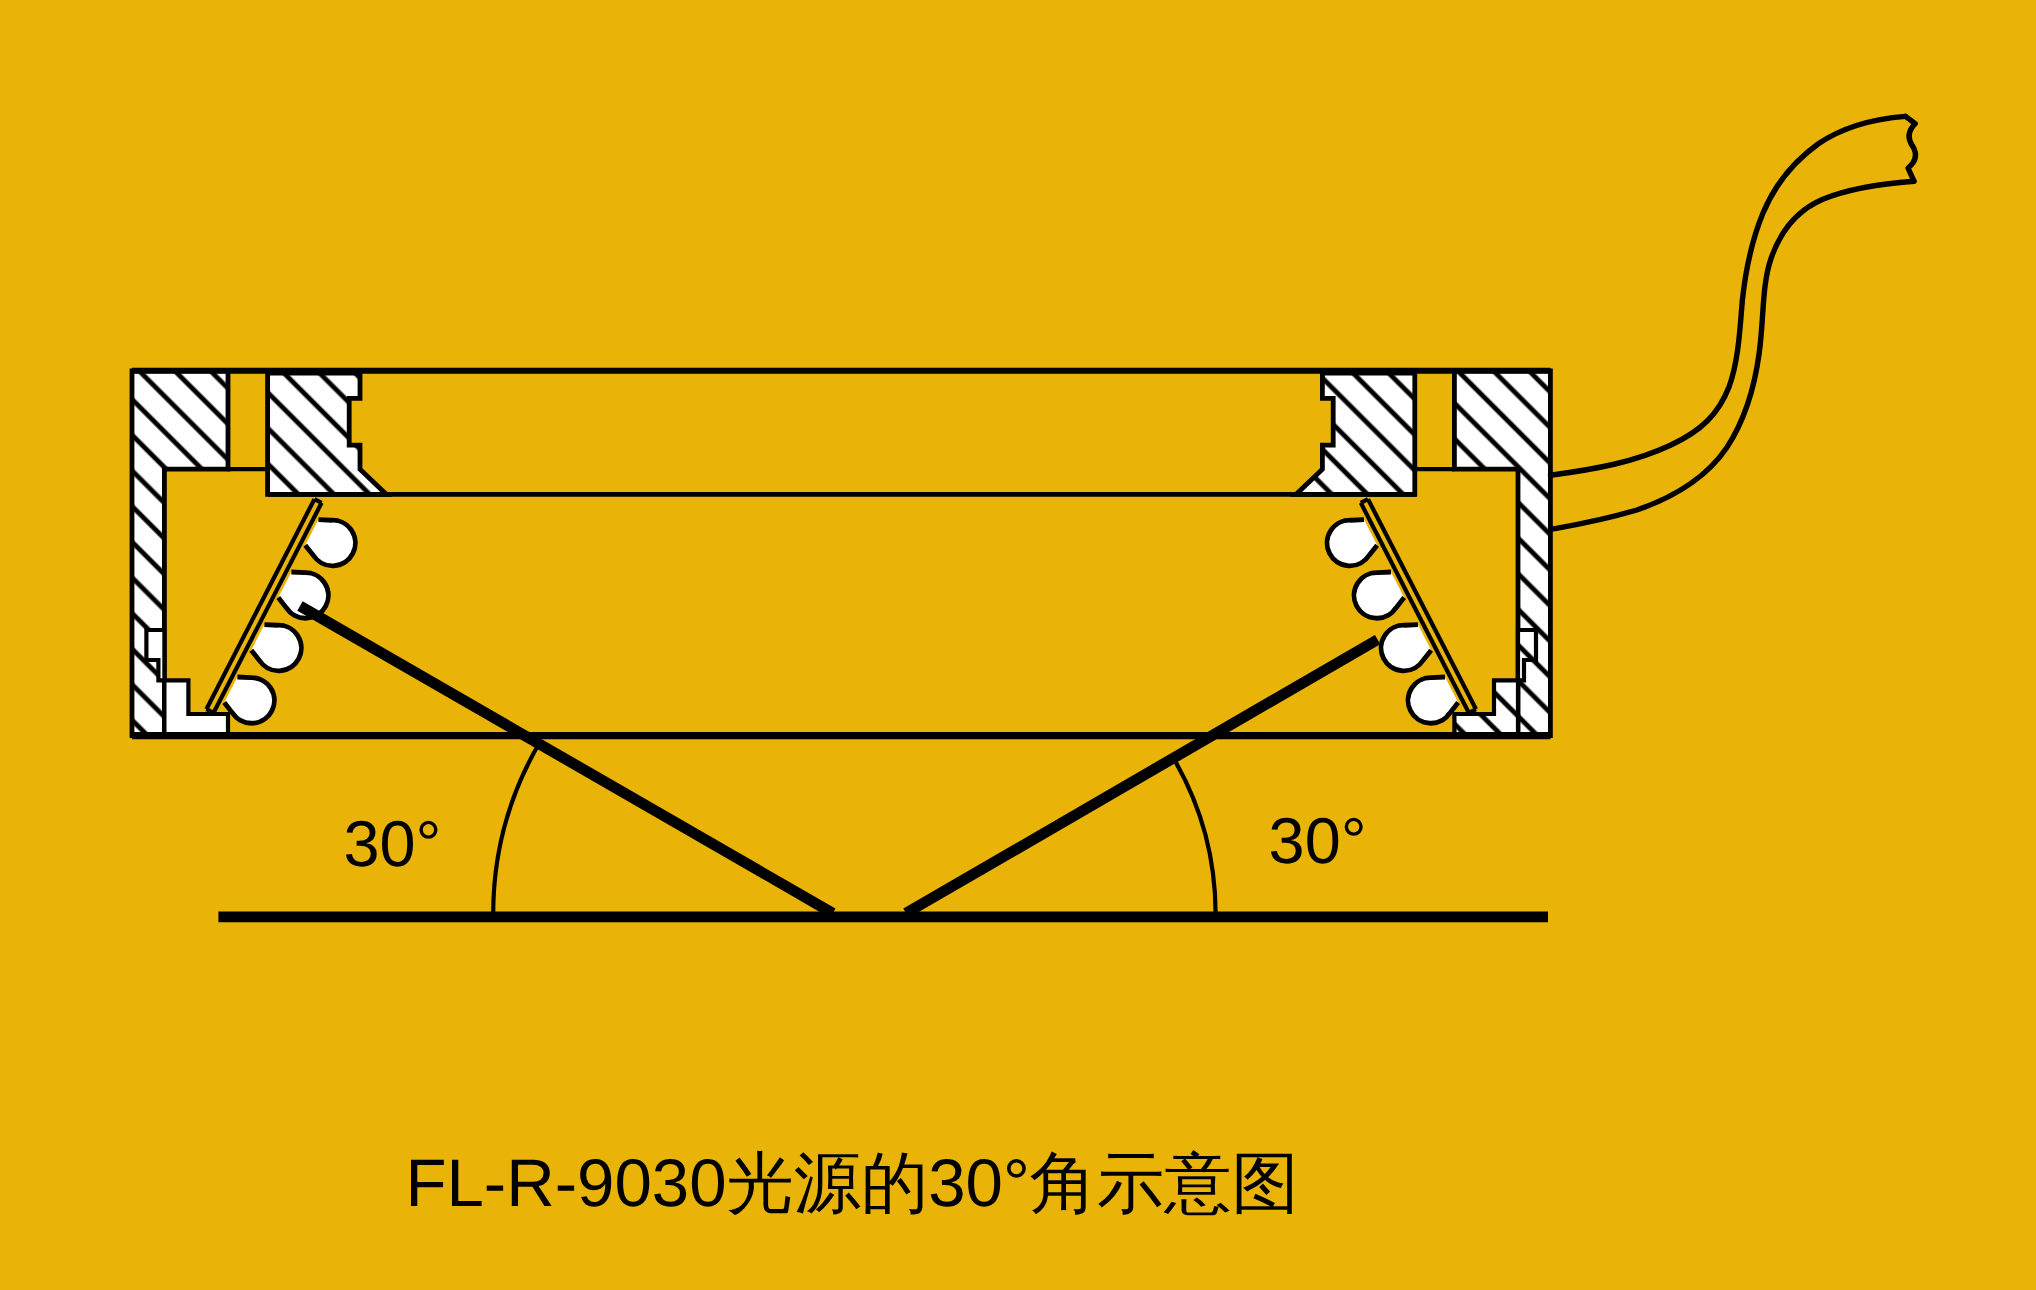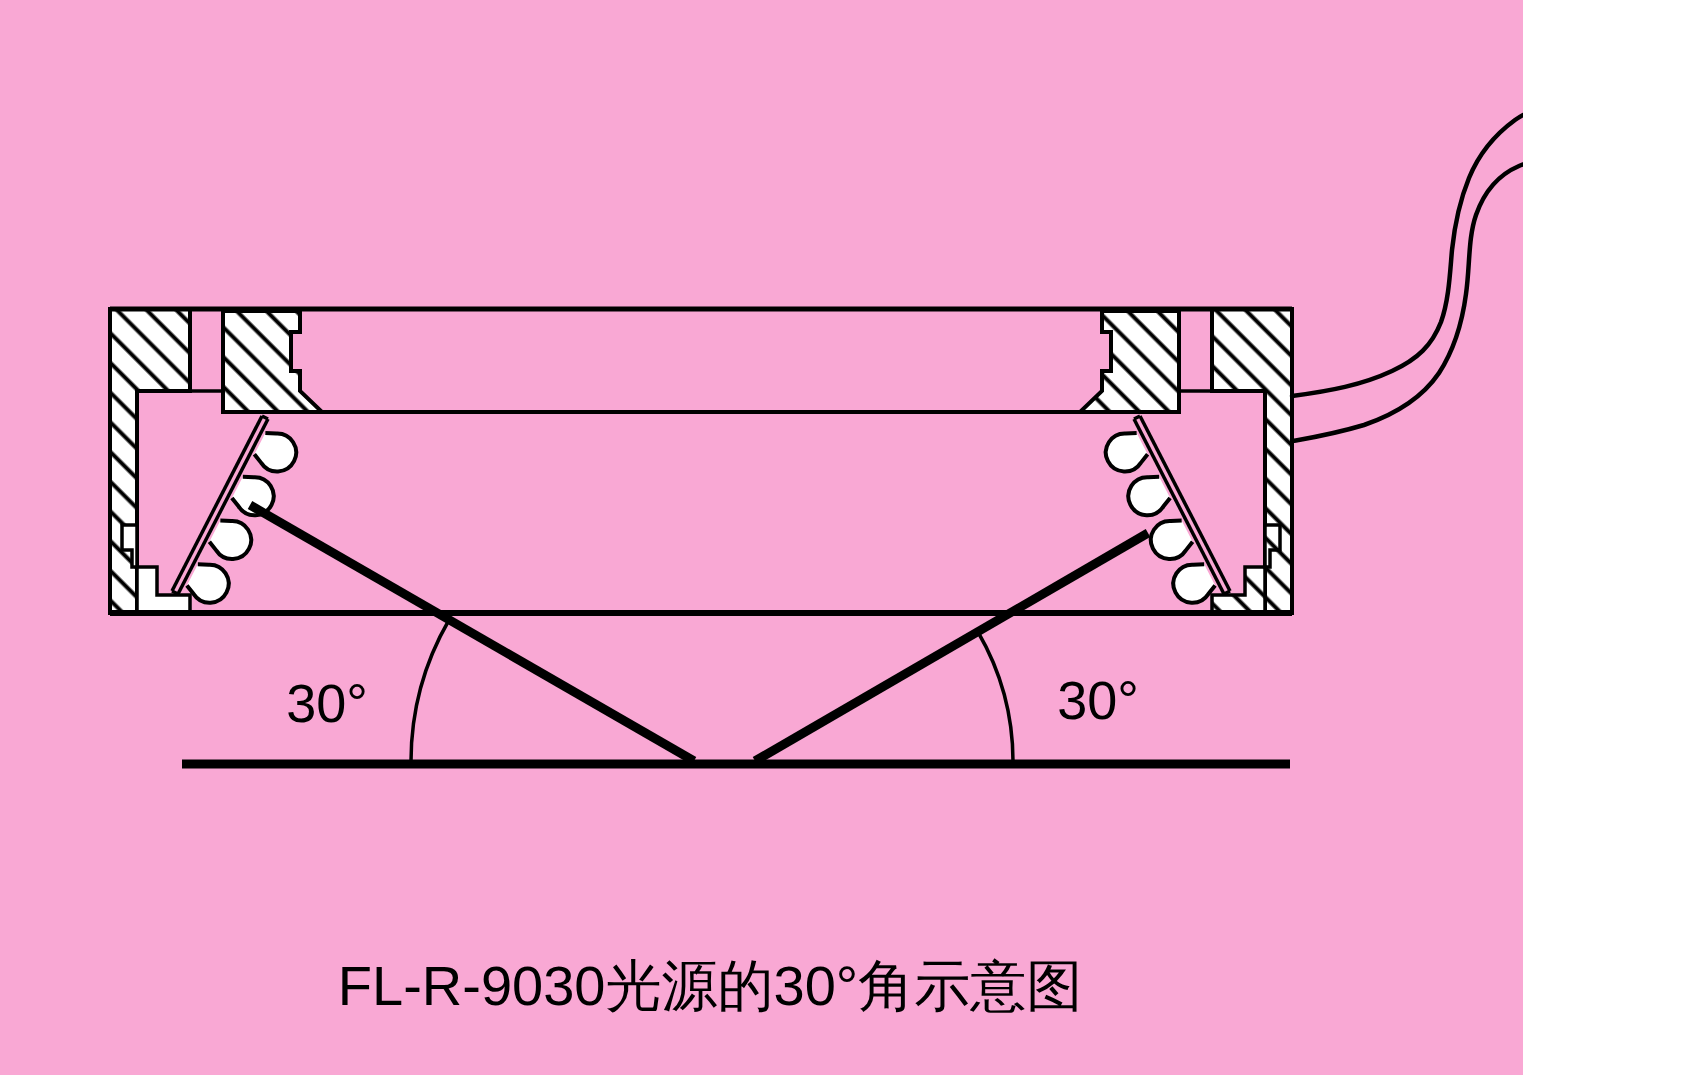--- a/index.html
+++ b/index.html
@@ -1,19 +1,19 @@
 <!DOCTYPE html>
 <html><head>
 <meta charset="utf-8">
 <style>
   html,body { margin:0; padding:0; background:#ffffff; }
   .stage {
     position:relative;
-    width:1523px; height:1075px;
-    background:#f9a8d4;
+    width:1697px; height:1075px;
+    background:#eab308;
     font-family:"Liberation Sans", sans-serif;
     overflow:hidden;
   }
   .stage svg { position:absolute; left:0; top:0; display:block; }
   text.angle-label {
     font-family:"Liberation Sans", sans-serif;
     font-size:54px;
     fill:#000000;
   }
   text.caption {

